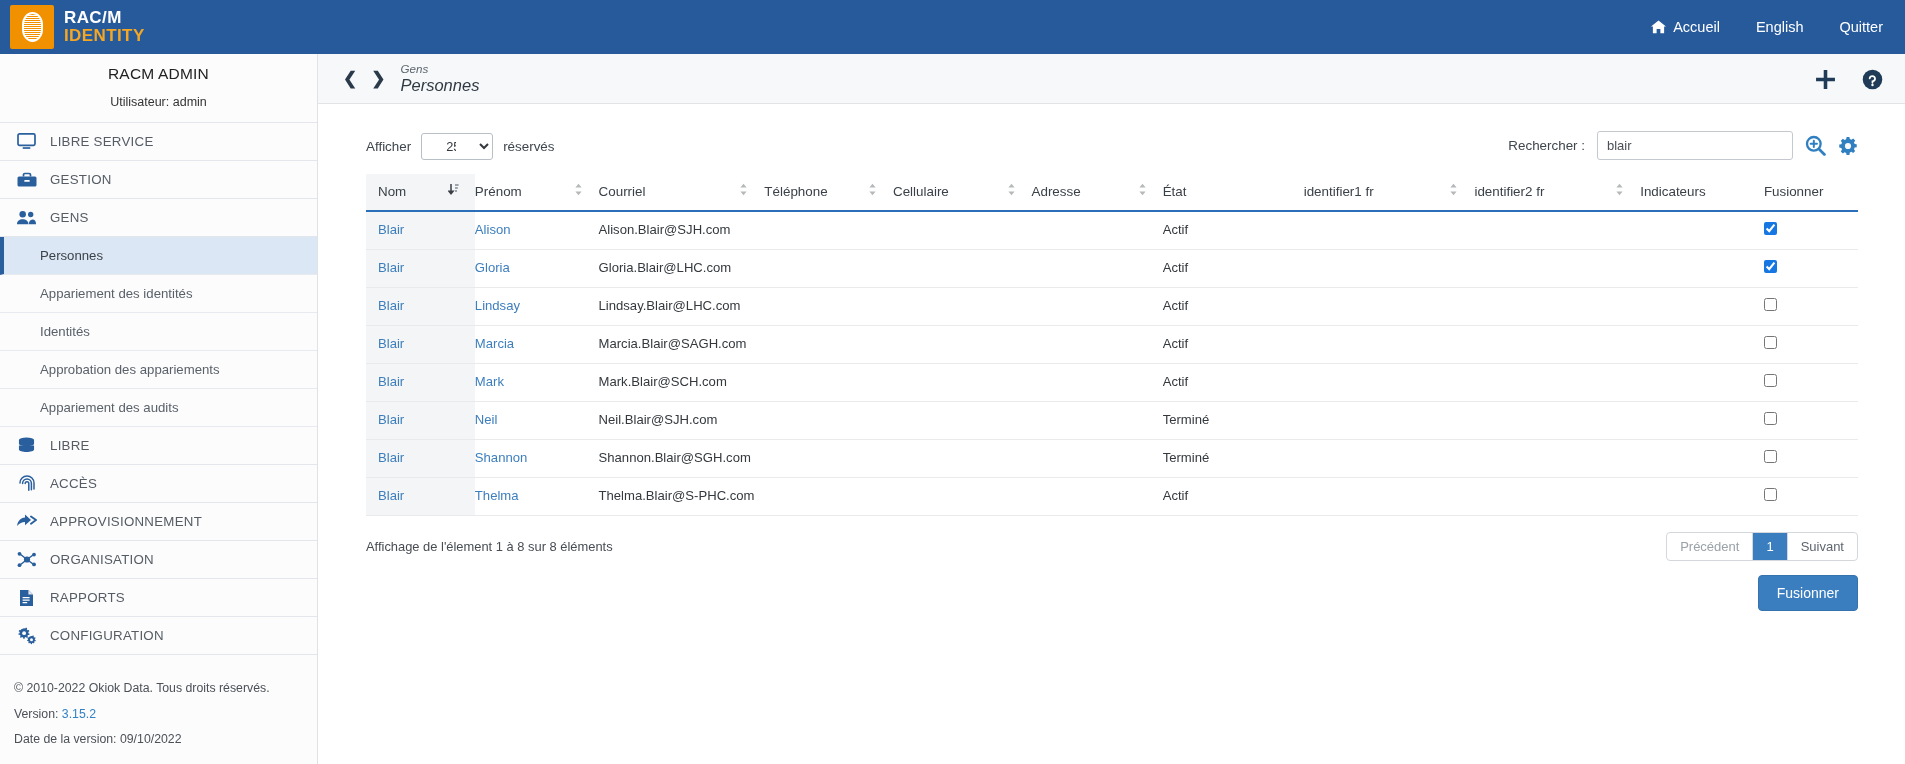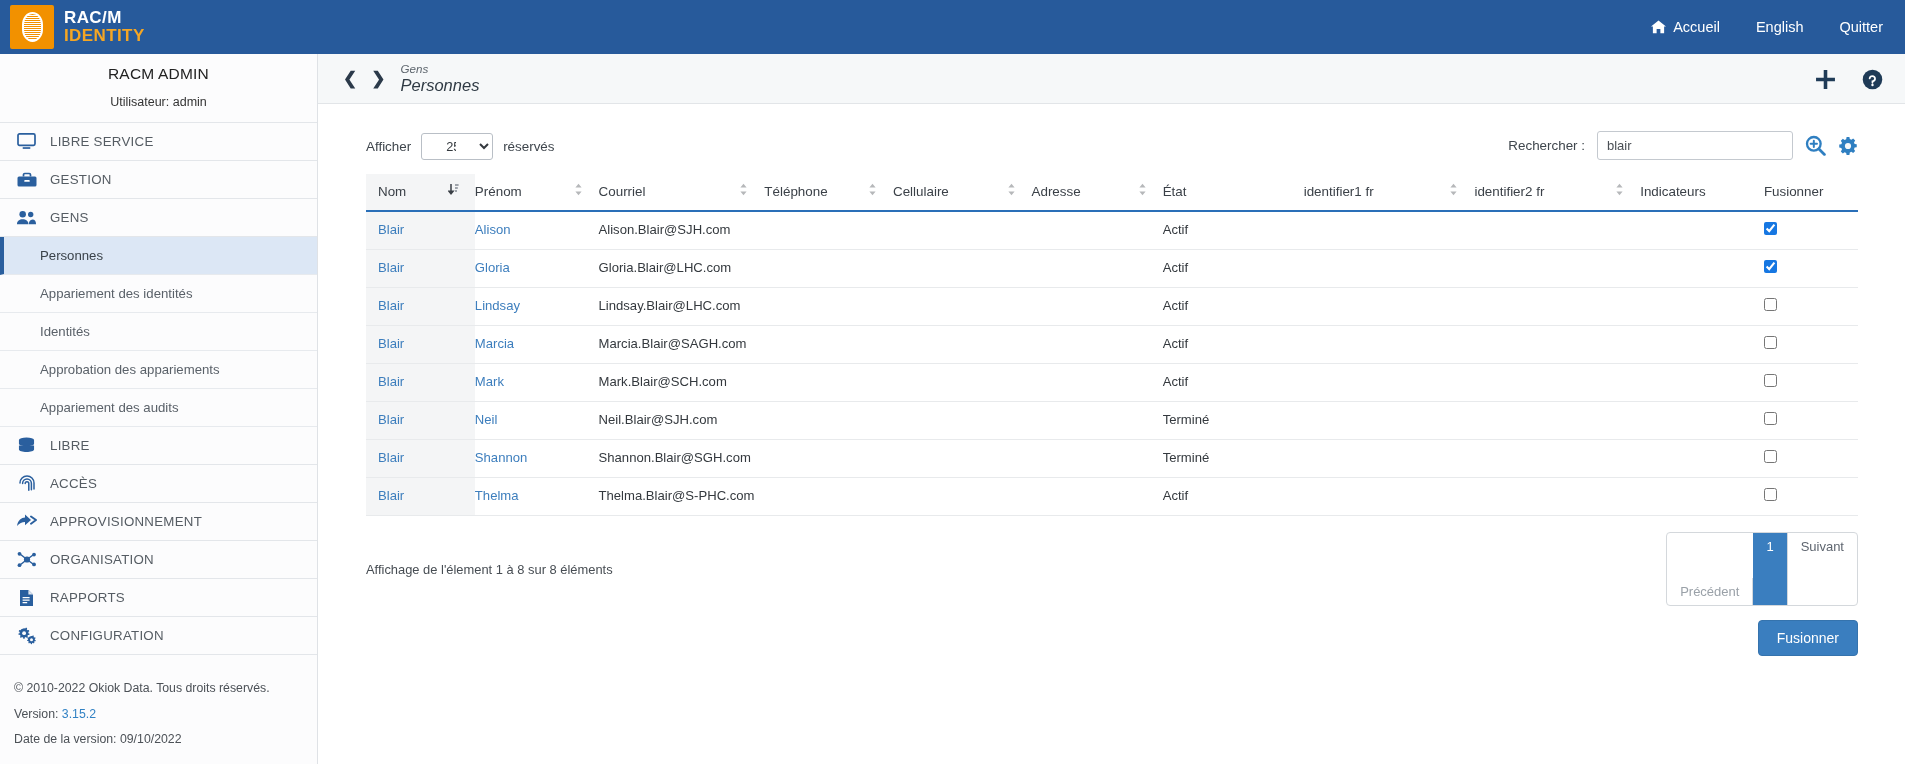--- a/index.html
+++ b/index.html
@@ -129,21 +129,21 @@
 
   .sort-ico { opacity: .34; flex: none; }
   .sort-ico.active { opacity: .92; }
 
   .table-foot { display:flex; align-items:center; justify-content:space-between; margin-top: 16px;}
   .info { font-size: 12.9px; color: #474d53;}
   .pager { display:flex; border:1px solid #d4d8dc; border-radius:4px; overflow:hidden; background:#fff;}
   .pager div { padding: 6px 13px; font-size: 13px; color:#5f6670; cursor:pointer; border-right:1px solid #d4d8dc;}
   .pager div:last-child { border-right:none;}
   .pager div.cur { background:#3a7ebf; color:#fff; min-width:34px; text-align:center;}
-  .pager div.disabled { color:#9aa1a8;margin-top:45px;}
+  .pager div.disabled { color:#9aa1a8;}
   .merge-row { display:flex; justify-content:flex-end; margin-top: 14px;}
   .btn-primary {
     background:#3a7ebf; color:#fff; border:1px solid #3573ad; border-radius:4px;
     font-size:14px; padding: 9px 18px; cursor:pointer;
     font-family: "Liberation Sans", sans-serif;
   }
 </style>
 </head>
 <body>
 

